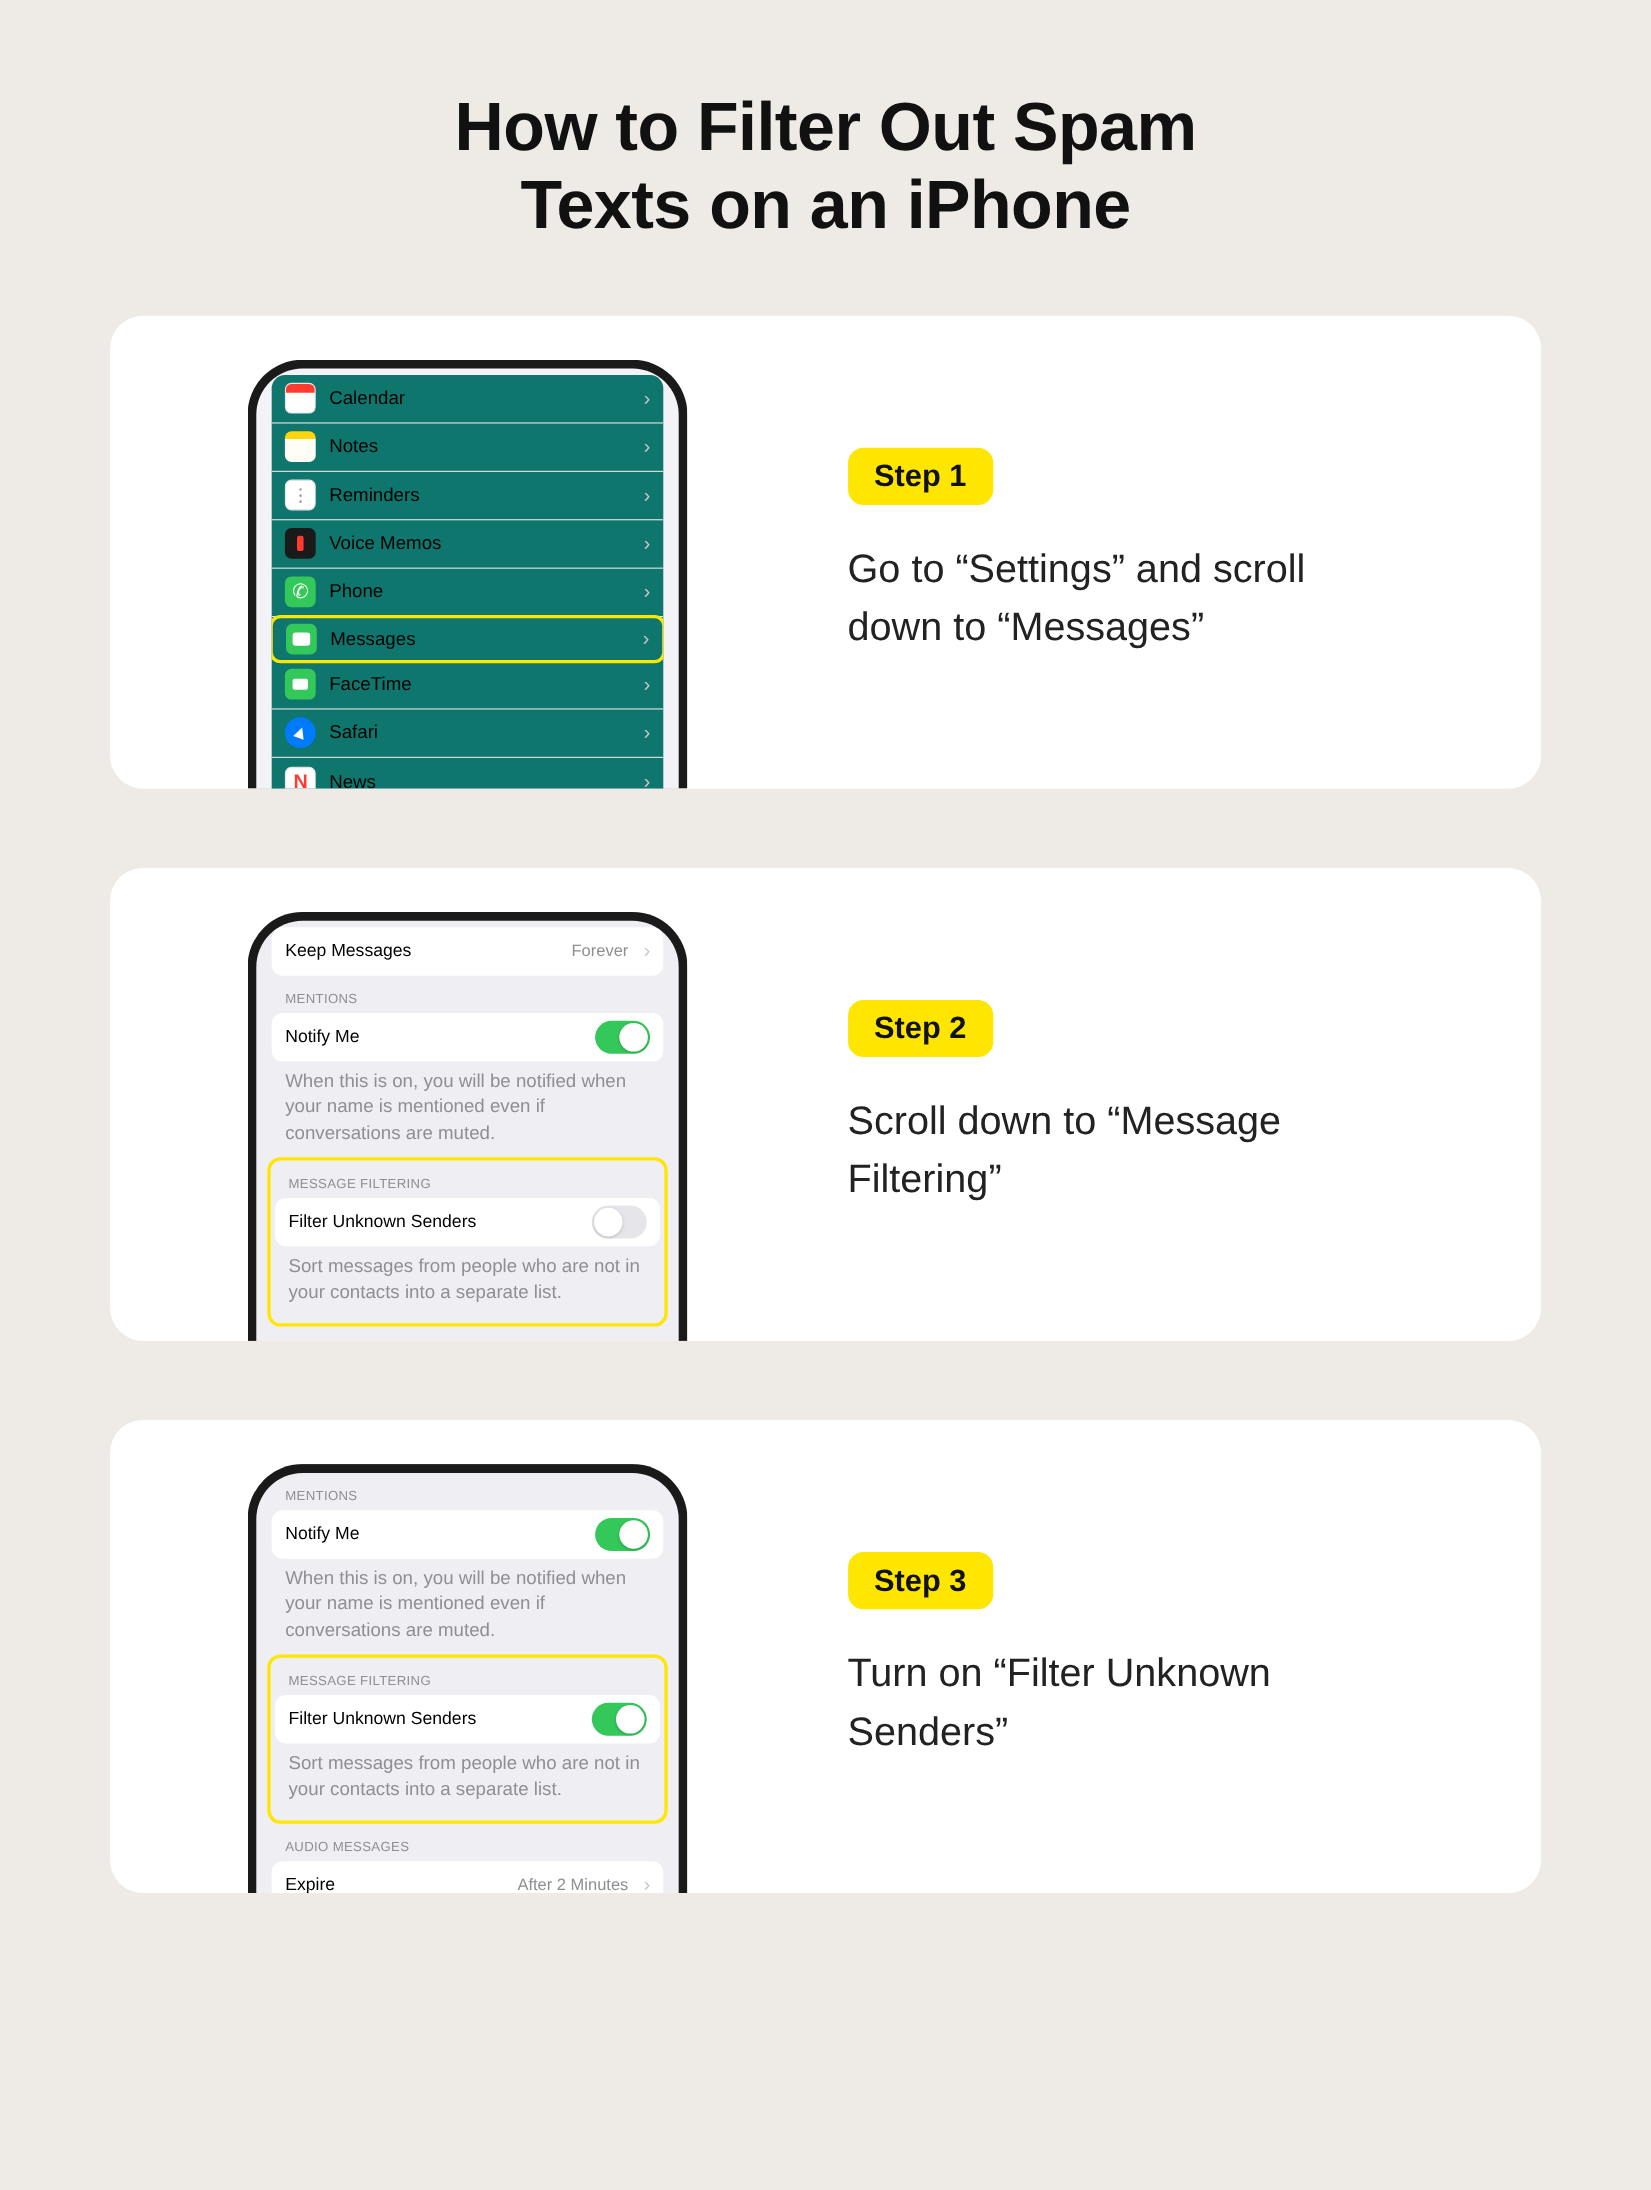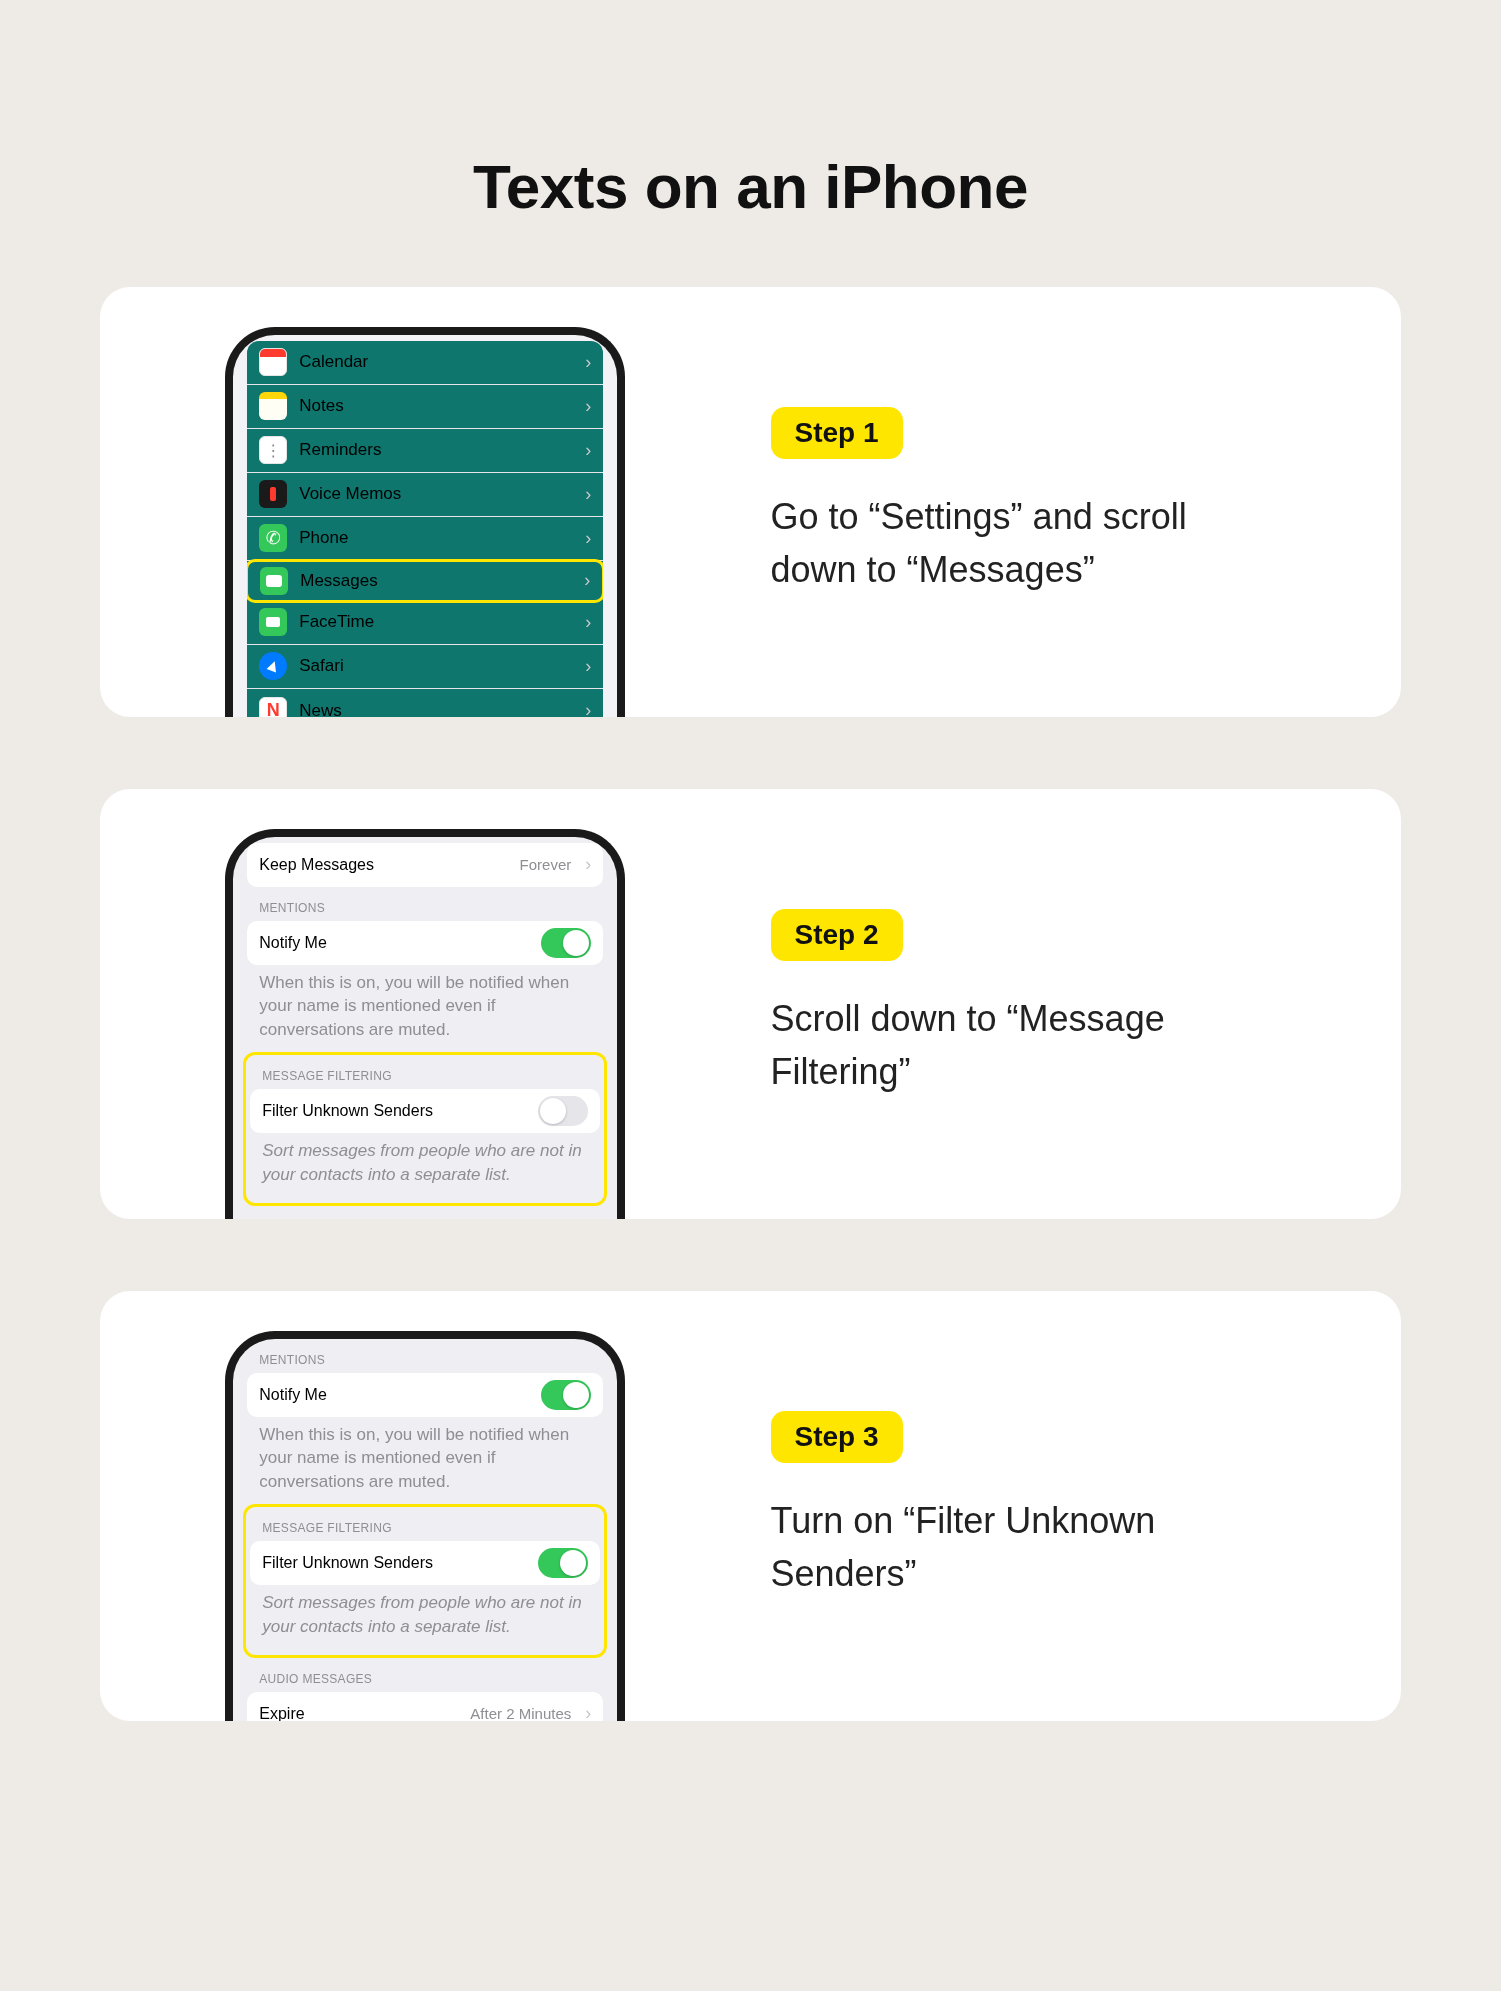--- a/index.html
+++ b/index.html
@@ -189,29 +189,29 @@
   .toggle.on::after { left:22px; }
 
   
   .section-highlight {
     border: 3px solid #ffe600;
     border-radius: 12px;
     margin: 0 10px;
     padding-bottom: 6px;
   }
   .section-highlight .section-header { padding-left: 16px; padding-right:16px; }
-  .section-highlight .section-footer { padding-left: 16px; padding-right:4px;font-style:italic; }
+  .section-highlight .section-footer { padding-left: 16px; padding-right:4px; }
   .section-highlight .setting-row { margin: 0 4px; }
 
 </style>
 </head>
 <body>
 
 <h1 class="page-title">
-  <br>
+  <span>How to Filter Out Spam</span><br>
   <span>Texts on an iPhone</span>
 </h1>
 
 <section class="card">
   <div class="phone-col">
     <div class="phone">
       <div class="phone-inner">
         <div class="ios-list">
           <div class="ios-row">
             <span class="app-icon ic-calendar"></span>

